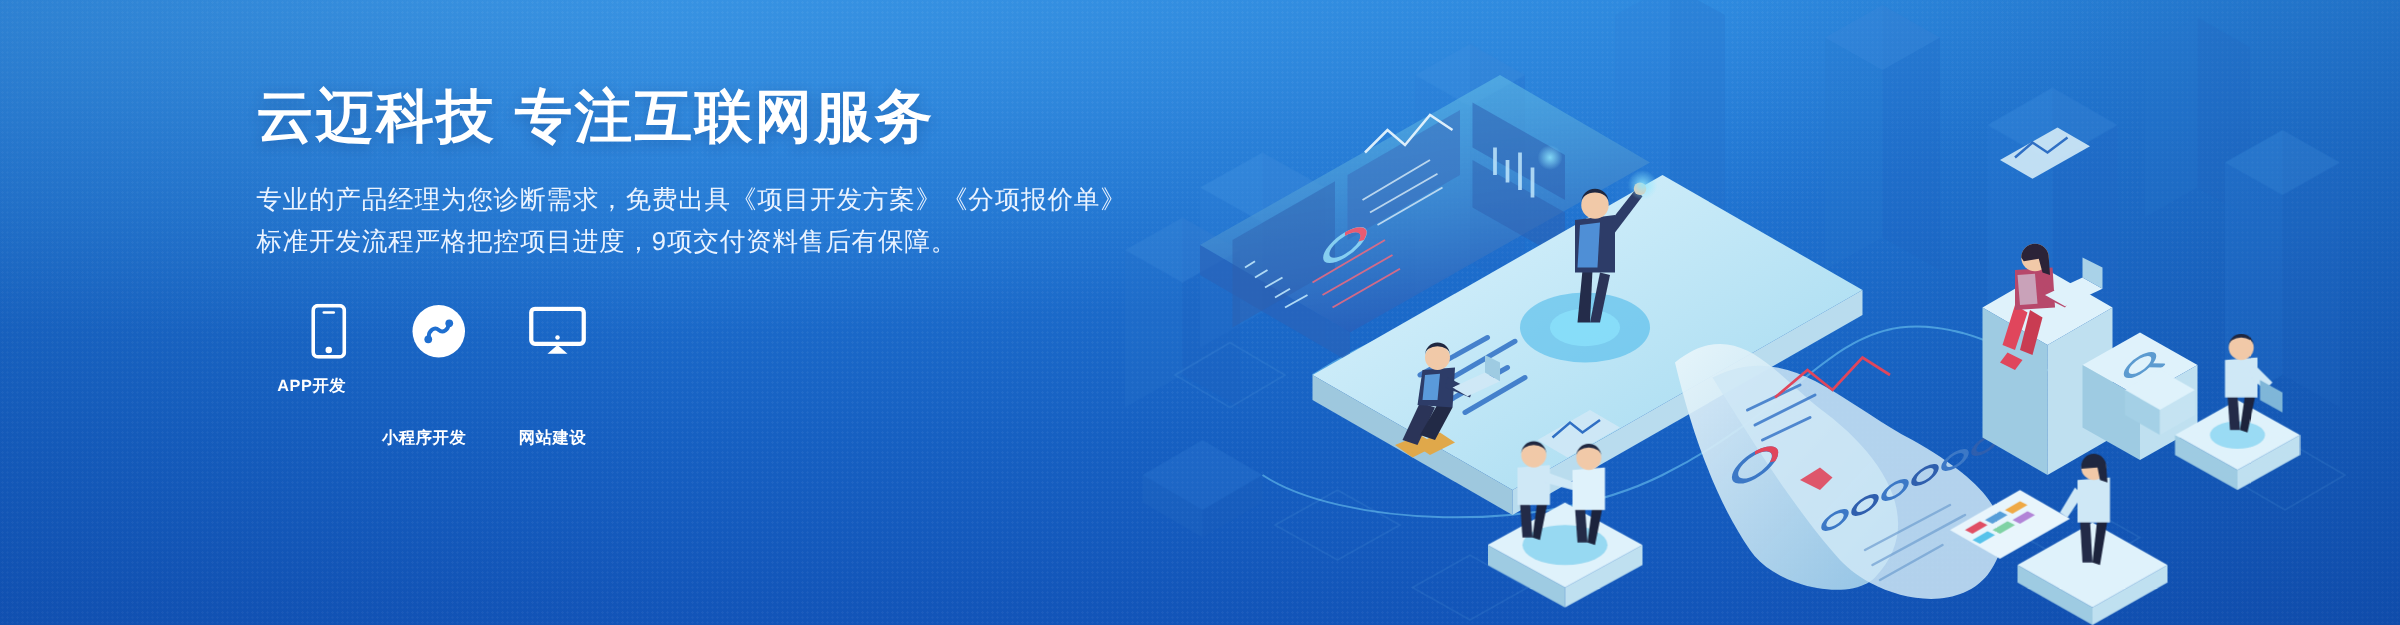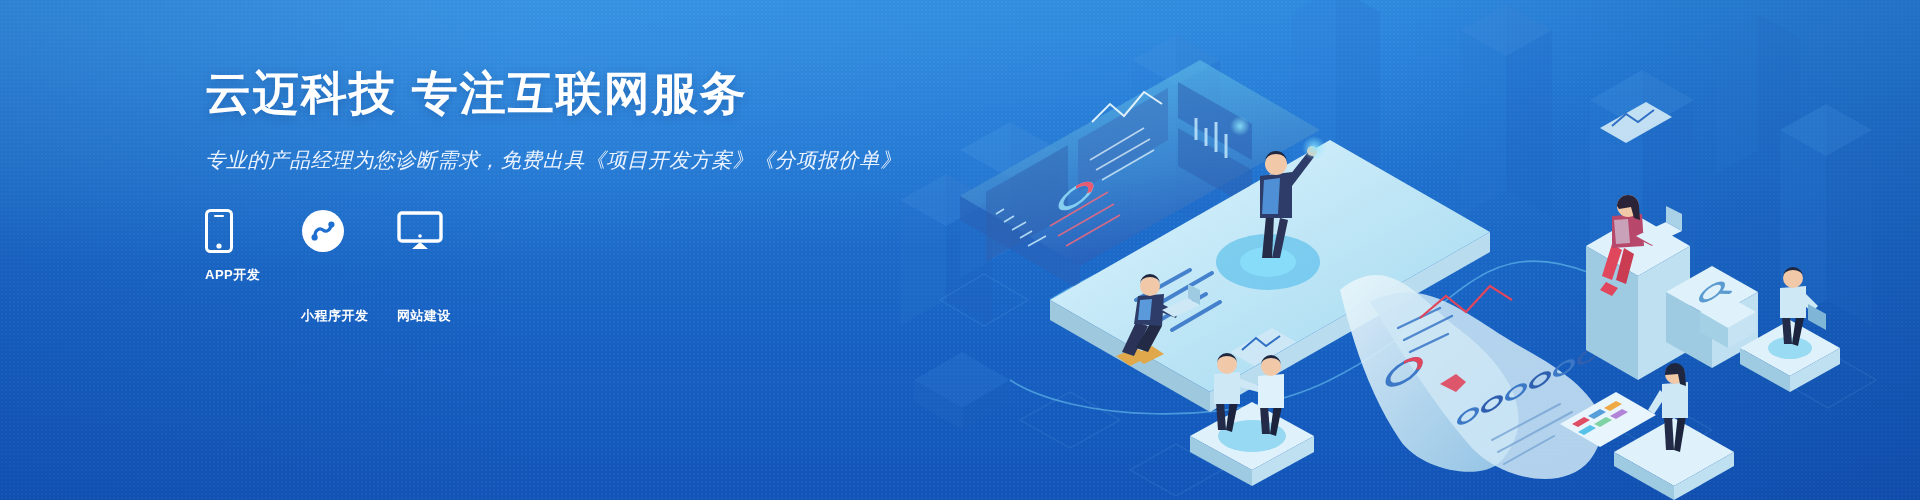--- a/index.html
+++ b/index.html
@@ -40,28 +40,27 @@
     white-space:nowrap;
   }
   .subtitle { margin-top:22px; }
   .sub-line {
     color:#eaf3ff;
     font-size:20.5px;
     line-height:34px;
     letter-spacing:0.6px;
     white-space:nowrap;
     font-weight:400;
-    font-style:italic;
   }
 
   
   .services { margin-top:30px; display:flex; gap:0px; }
   .svc {
     width:72px;
-    display:flex; flex-direction:column; align-items:flex-start;
+    display:flex; flex-direction:column; align-items:flex-end;
     cursor:pointer;
   }
   .svc + .svc { margin-left:24px;gap:41px; }
   .svc-ico { height:48px; display:flex; align-items:center; justify-content:center; }
   .svc-ico svg { display:block; }
   .svc-label {
     margin-top:11px;
     color:#ffffff;
     font-size:13px;
     font-weight:700;
@@ -420,20 +419,21 @@
 
   <div class="tex"></div>
   <div class="vign"></div>
 
   <div class="content">
 
     <h1 class="headline">云迈科技 专注互联网服务</h1>
 
     <div class="subtitle">
       <div class="sub-line">专业的产品经理为您诊断需求，免费出具《项目开发方案》《分项报价单》</div>
+      <div class="sub-line">标准开发流程严格把控项目进度，9项交付资料售后有保障。</div>
     </div>
 
     <div class="services">
 
       <div class="svc">
         <span class="svc-ico">
           <svg width="28" height="44" viewBox="0 0 28 44">
             <rect x="1.5" y="1.5" width="25" height="41" rx="4" ry="4" fill="none" stroke="#ffffff" stroke-width="3"></rect>
             <rect x="9" y="6" width="10" height="2" rx="1" fill="#ffffff"></rect>
             <circle cx="14" cy="37" r="2.6" fill="#ffffff"></circle>

